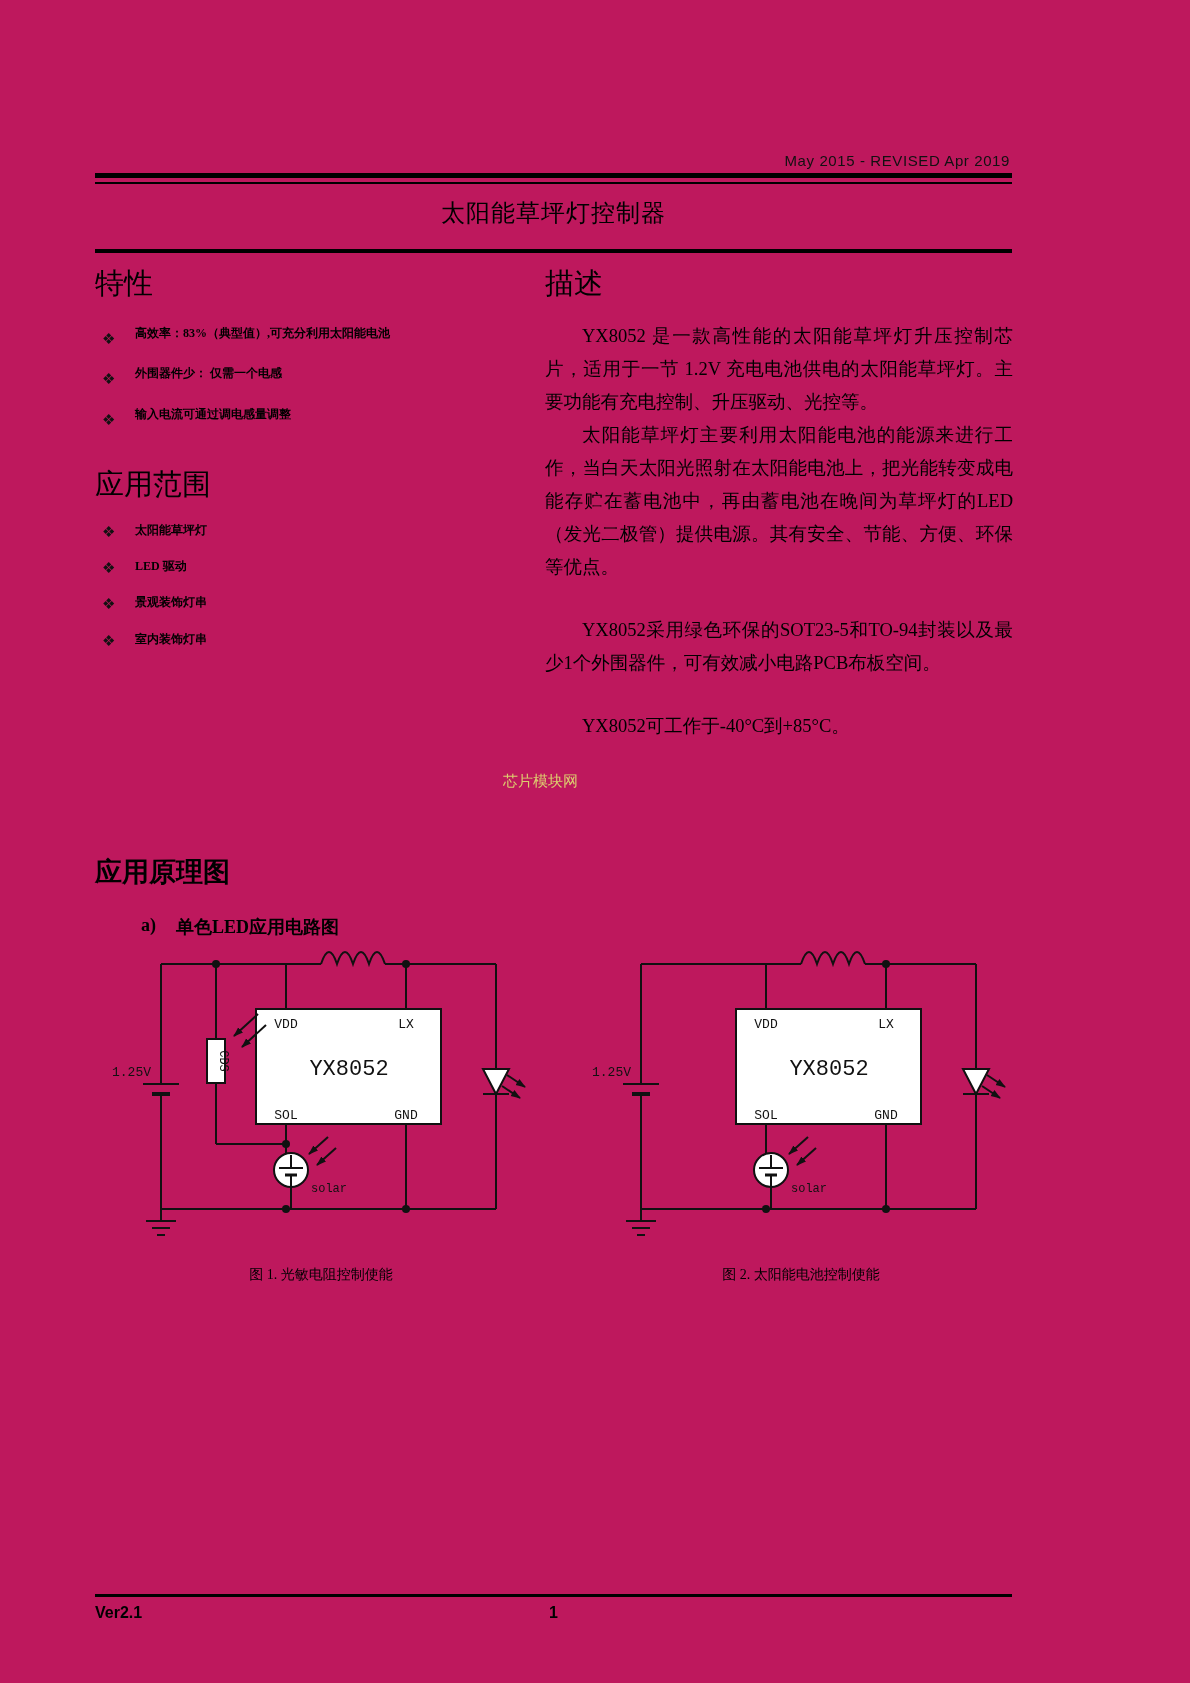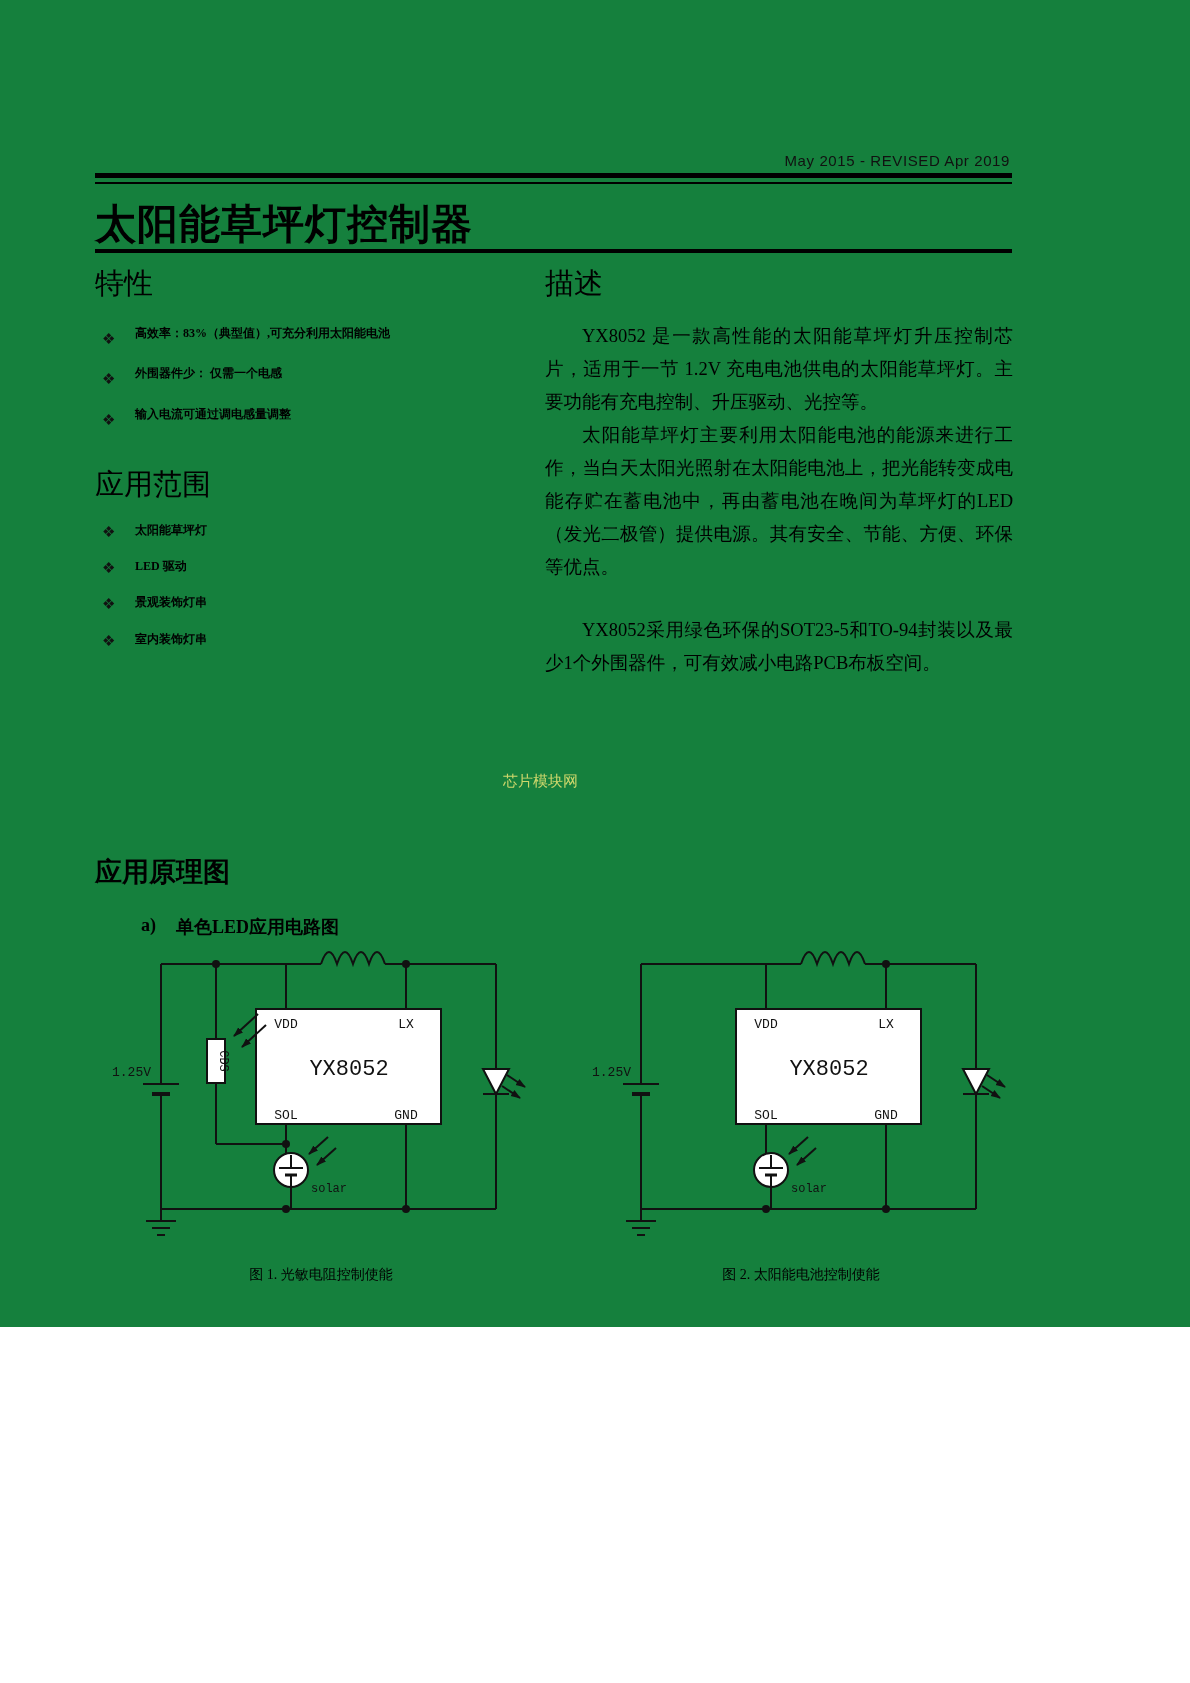--- a/index.html
+++ b/index.html
@@ -1,25 +1,25 @@
 <!DOCTYPE html>
 <html><head>
 <meta charset="utf-8">
 <style>
   * { margin:0; padding:0; box-sizing:border-box; }
   html,body { background:#ffffff; }
   body { font-family:"Liberation Serif","DejaVu Serif",serif; color:#000; }
-  .page { position:relative; width:1190px; height:1327px; margin:0 auto; background:#15803d; overflow:hidden; }
+  .page { position:relative; width:1190px; height:1683px; margin:0 auto; background:#be185d; overflow:hidden; }
 
   .header-date { position:absolute; top:152px; right:180px; font-family:"Liberation Sans",sans-serif; font-size:15px; letter-spacing:.6px; color:#111; }
   .rule { position:absolute; left:95px; right:178px; background:#000; }
   .rule-a { top:173px; height:5px; }
   .rule-b { top:182px; height:2px; }
   .rule-c { top:249px; height:4px; }
-  .title { position:absolute; left:95px; right:178px; top:197px; text-align:left; font-size:41px; font-weight:bold; letter-spacing:1px; }
+  .title { position:absolute; left:95px; right:178px; top:197px; text-align:center; font-size:24px; font-weight:normal; letter-spacing:1px; }
 
   .col-left  { position:absolute; left:95px;  top:264px; width:425px; }
   .col-right { position:absolute; left:545px; top:264px; width:468px; }
   h2.sec { font-size:29px; font-weight:normal; margin-bottom:16px; }
   .apps-heading { margin-top:26px; }
 
   .bitem { display:flex; align-items:flex-start; margin-bottom:2px; }
   .bullet { flex:0 0 40px; padding-left:7px; font-size:15px; line-height:2.55; color:#111; }
   .btext { font-size:12px; font-weight:bold; line-height:2.3; max-width:296px; }
   .apps-list .bitem { margin-bottom:13px; }
@@ -94,20 +94,21 @@
         <span class="btext">室内装饰灯串</span>
       </div>
     </div>
   </div>
 
   <div class="col-right">
     <h2 class="sec">描述</h2>
     <p>YX8052 是一款高性能的太阳能草坪灯升压控制芯片，适用于一节 1.2V 充电电池供电的太阳能草坪灯。主要功能有充电控制、升压驱动、光控等。</p>
     <p>太阳能草坪灯主要利用太阳能电池的能源来进行工作，当白天太阳光照射在太阳能电池上，把光能转变成电能存贮在蓄电池中，再由蓄电池在晚间为草坪灯的LED（发光二极管）提供电源。其有安全、节能、方便、环保等优点。</p>
     <p class="gap">YX8052采用绿色环保的SOT23-5和TO-94封装以及最少1个外围器件，可有效减小电路PCB布板空间。</p>
+    <p class="gap">YX8052可工作于-40°C到+85°C。</p>
   </div>
 
   <div class="watermark">芯片模块网</div>
 
   <h2 class="schem-heading">应用原理图</h2>
   <div class="schem-sub">
     <span>a)</span>
     <span>单色LED应用电路图</span>
   </div>
 

